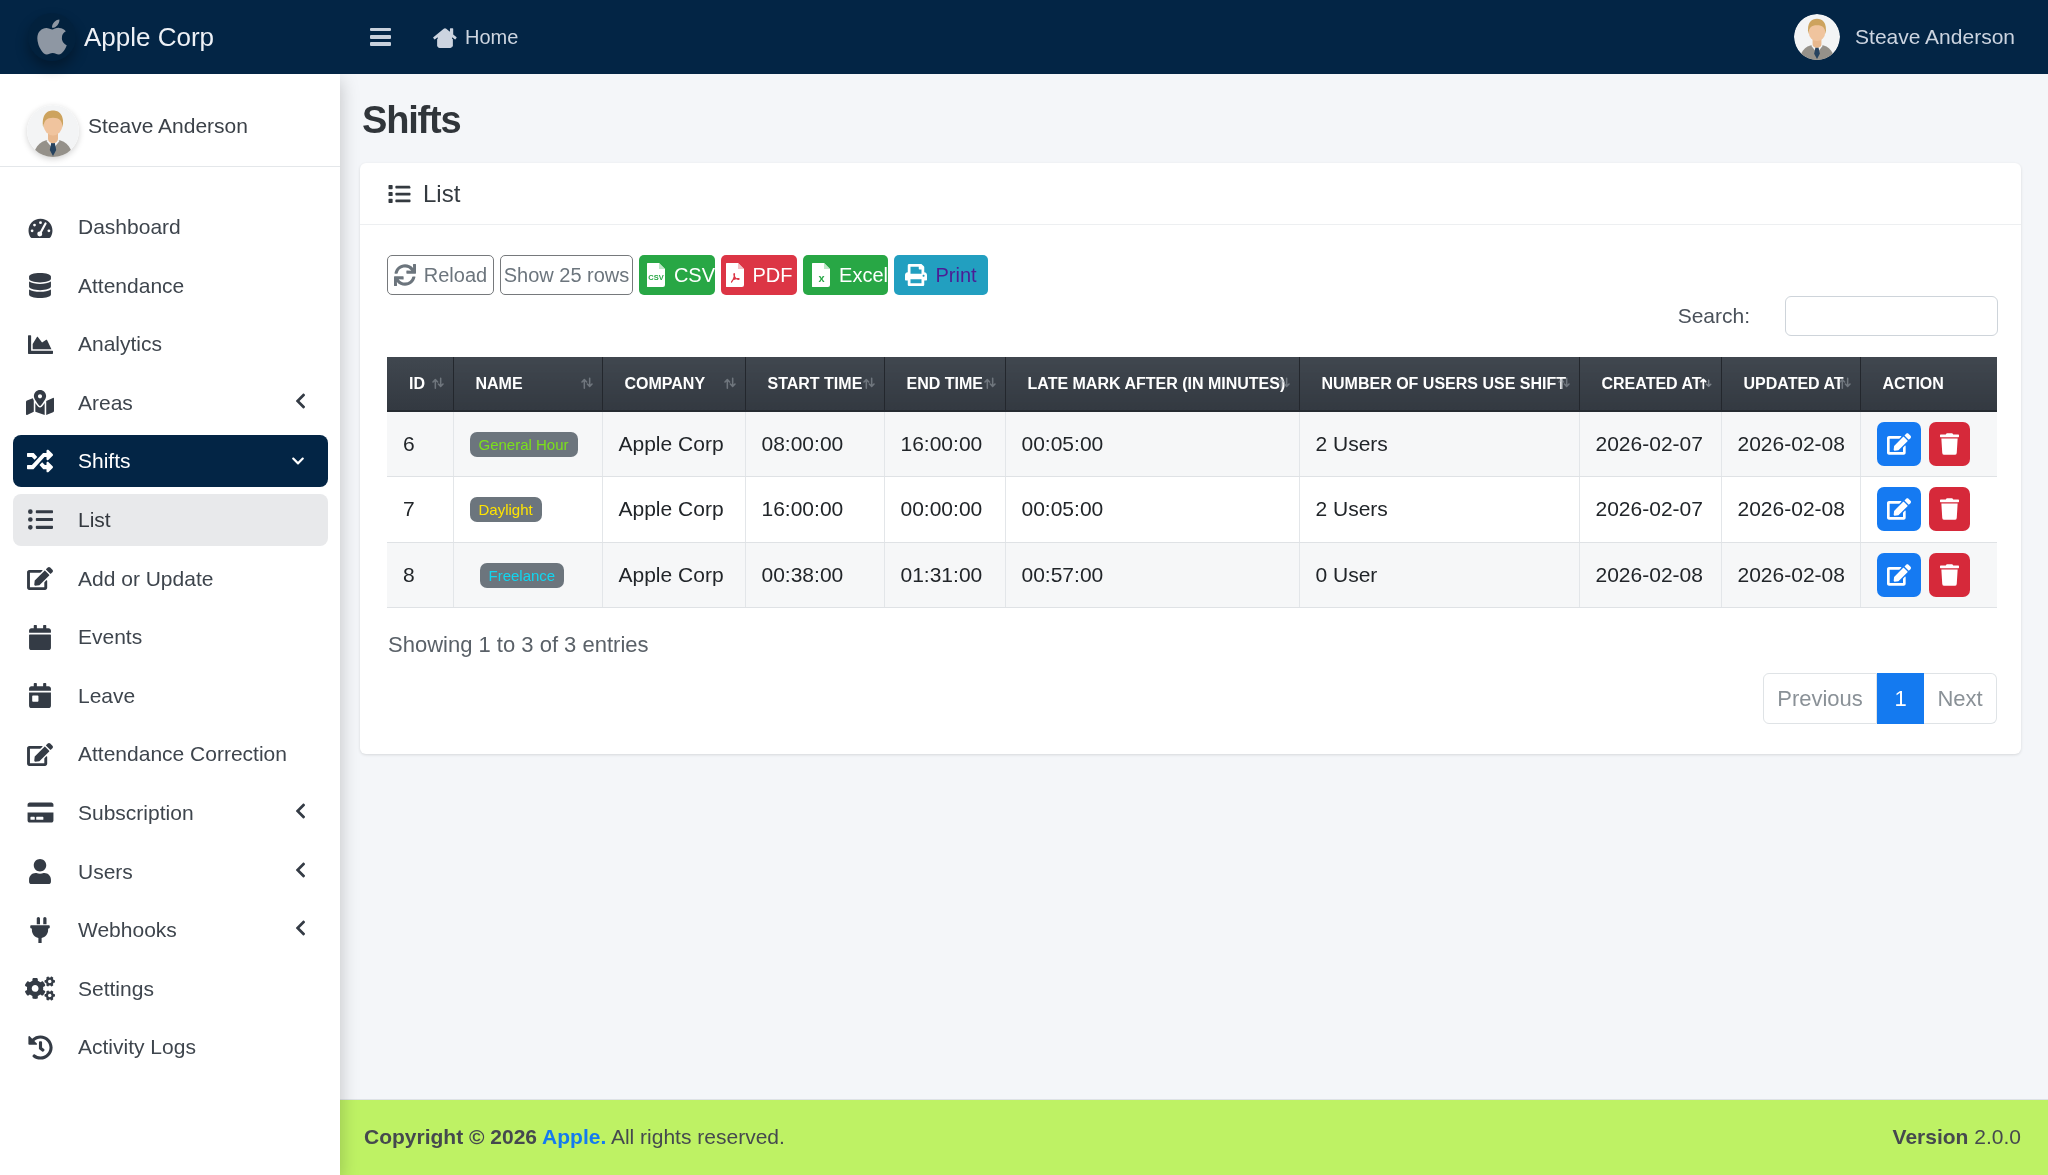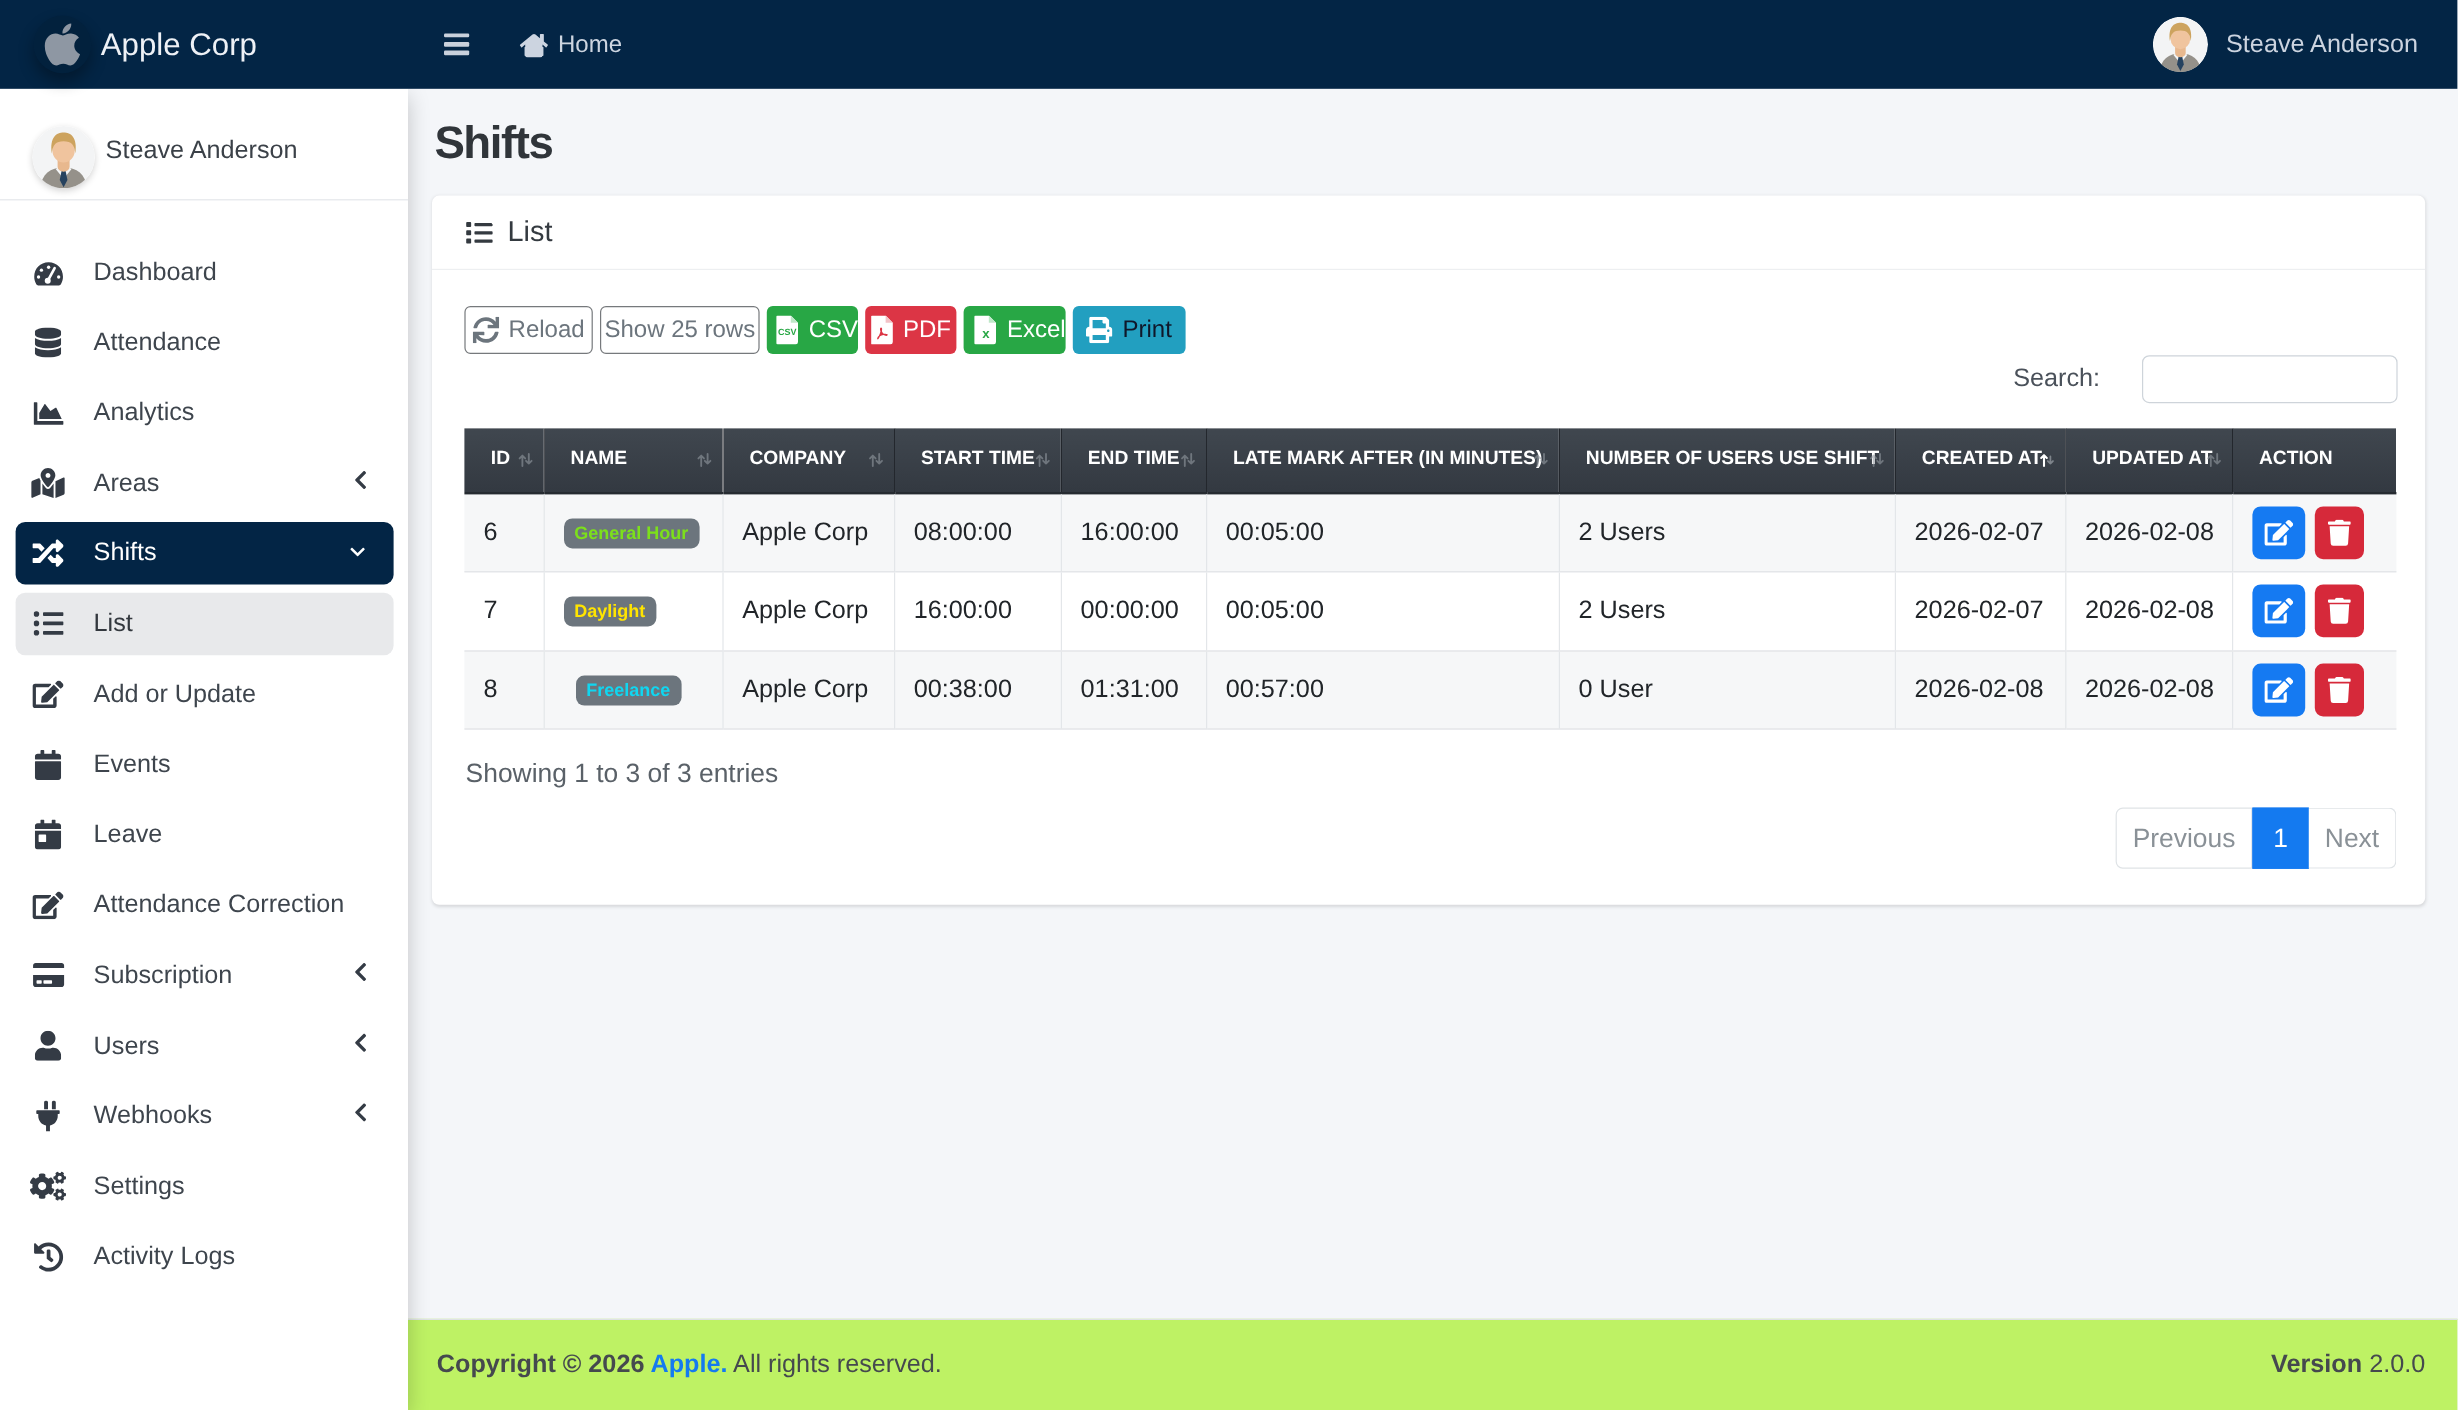--- a/index.html
+++ b/index.html
@@ -39,37 +39,37 @@
 .card-h { height:62px; border-bottom:1px solid #edeff1; display:flex; align-items:center; padding-left:27px; font-size:24px; color:#343a40; }
 .card-h svg { margin-right:11px; }
 .card-b { position:relative; padding:27px; }
 
 .btnrow { position:absolute; left:27px; top:30px; display:flex; }
 .btn { height:40px; border-radius:5px; display:flex; align-items:center; justify-content:center; font-size:20px; margin-right:6px; white-space:nowrap; }
 .btn svg { margin-right:8px; }
 .btn.light { background:#fff; border:1.5px solid #76797c; color:#6c757d; }
 .btn.green { background:#28a745; color:#fff;justify-content:flex-end; }
 .btn.red { background:#dc3545; color:#fff; }
-.btn.teal { background:#229fc0; color:#0f172a; }
+.btn.teal { background:#229fc0; color:#4c1d95; }
 
 .searchrow { position:absolute; right:23px; top:71px; display:flex; align-items:center;gap:25px; }
 .searchrow label { font-size:21px; color:#4a515a; margin-right:10px; }
 .searchrow input { width:213px; height:40px; border:1.4px solid #ced4da; border-radius:6px; outline:none; font-size:20px; padding:0 10px; }
 
 
 table.dt { position:absolute; left:27px; top:132px; width:1610px; border-collapse:collapse; table-layout:fixed; }
 table.dt thead th { background:linear-gradient(180deg,#40474f 0%,#333941 100%); color:#fff; font-size:16px; height:54px; text-align:left; padding:0 0 0 22px; border-left:1.6px solid #23272d; border-bottom:2px solid #262b31; position:relative; }
 table.dt thead th:first-child { border-left:none; }
 table.dt tbody td { height:65.6px; font-size:21px; color:#212529; padding:0 0 0 16px; border-left:1.4px solid #e3e6e9; border-bottom:1.4px solid #dfe2e5; background:#fff; }
 table.dt tbody td:first-child { border-left:none; }
 table.dt tbody tr.odd td { background:#f6f7f8; }
 .thw { display:inline-block; vertical-align:middle; }
 .sort { position:absolute; right:7px; top:18px; opacity:.6; }
 .sort.on { opacity:1; }
-.badge { display:inline-block; white-space:nowrap; background:#6c757d; border-radius:7px; font-weight:700; font-size:15px; line-height:17px; padding:4px 9px; }
+.badge { display:inline-block; white-space:nowrap; background:#6c757d; border-radius:7px; font-weight:400; font-size:15px; line-height:17px; padding:4px 9px; }
 .badge.lime { color:#7ce01b; }
 .badge.yel { color:#ffe400; }
 .badge.cyan { color:#10d6f0;margin-left:10px; }
 .abtn { display:inline-flex; width:44px; height:44px; border-radius:7px; align-items:center; justify-content:center; vertical-align:middle; }
 .abtn.blue { background:#157af2; margin-right:8px; }
 .abtn.rdel { background:#d6293a; width:41px; }
 
 .showing { position:absolute; left:28px; top:407px; font-size:22px; color:#5a6168; }
 .pager { position:absolute; right:24px; top:448px; display:flex; height:51px; font-size:22px; }
 .pager .pg { display:flex; align-items:center; justify-content:center; background:#fff; border:1.4px solid #dfe3e6; color:#8a9197; }

